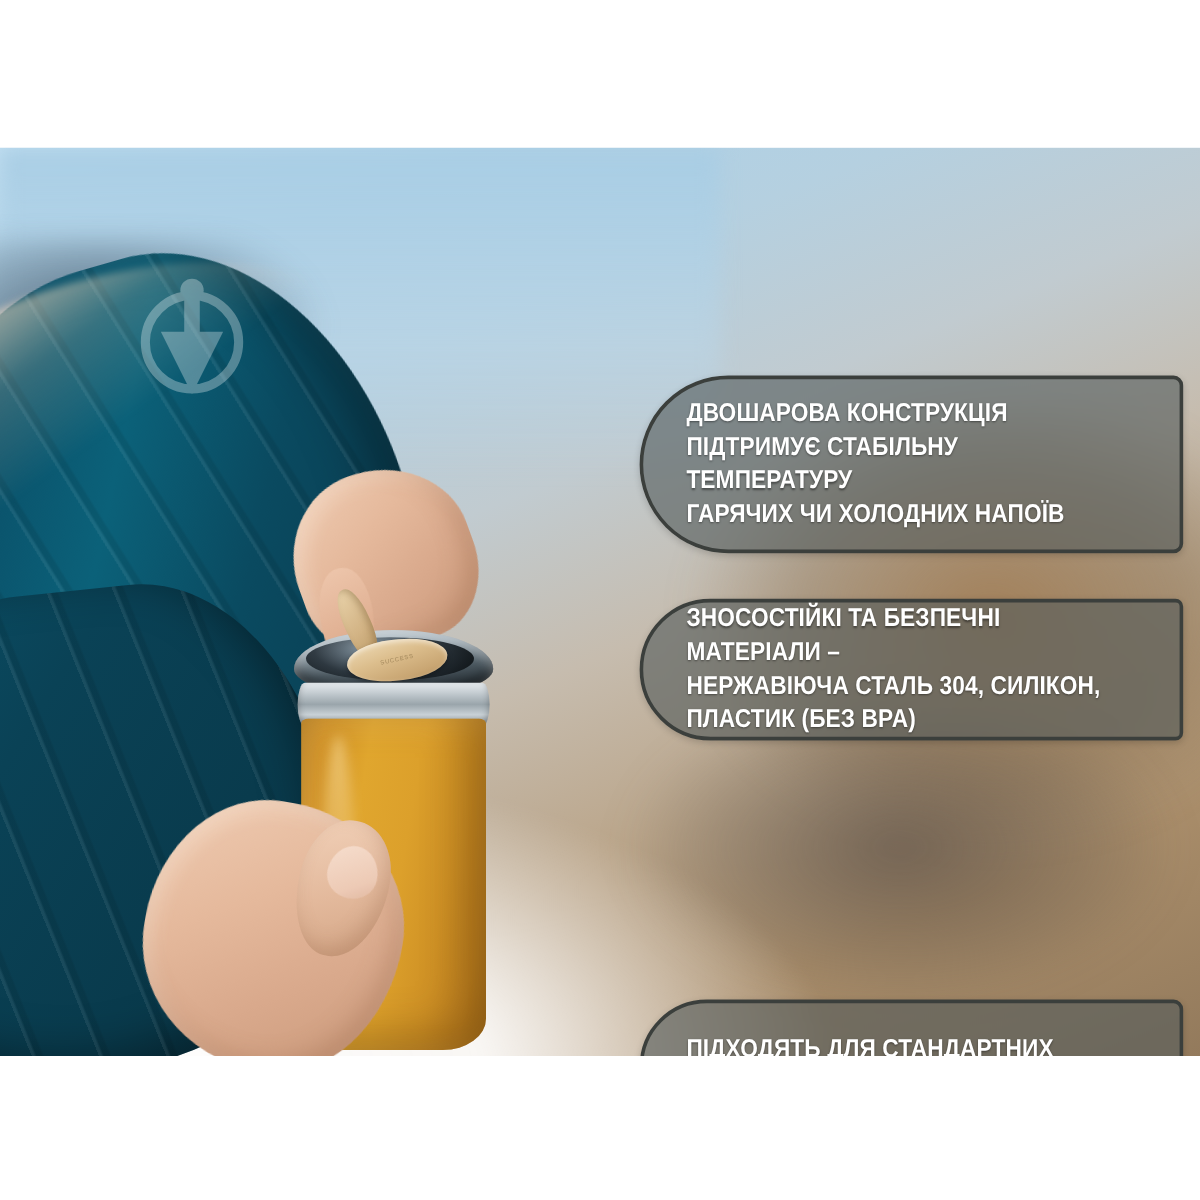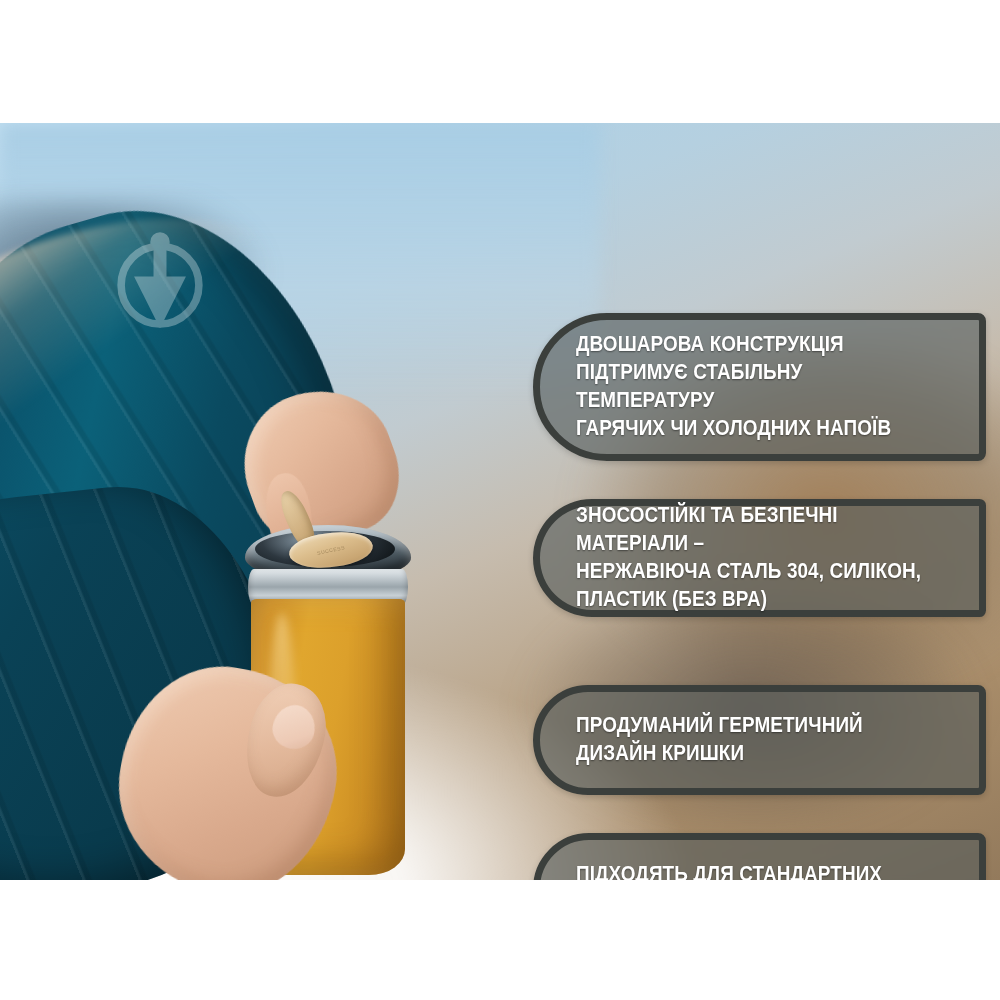--- a/index.html
+++ b/index.html
@@ -183,21 +183,21 @@
     background:linear-gradient(180deg,rgba(255,232,176,.5) 0%,rgba(255,226,160,.12) 70%,rgba(255,255,255,0) 100%);
     filter:blur(5px);
   }
 
   
   .callouts{position:absolute;left:0;top:0;right:0;bottom:0;}
   .pill{
     position:absolute;
     display:flex;align-items:center;
     box-sizing:border-box;
-    border:7px solid #701a75;
+    border:3px solid #701a75;
     background:rgba(84,92,92,.62);
     backdrop-filter:blur(2px);
     box-shadow:0 2px 6px rgba(0,0,0,.18);
   }
   .pill-text{
     color:#ffffff;
     font-weight:700;
     font-size:21.5px;
     line-height:1.30;
     letter-spacing:.1px;
@@ -274,24 +274,20 @@
       <div class="pill" id="pill-0" style="border-color: rgb(59, 63, 60);">
         <span class="pill-text" style="color: rgb(255, 255, 255);">ДВОШАРОВА КОНСТРУКЦІЯ
 ПІДТРИМУЄ СТАБІЛЬНУ ТЕМПЕРАТУРУ
 ГАРЯЧИХ ЧИ ХОЛОДНИХ НАПОЇВ</span>
       </div>
       <div class="pill" id="pill-1" style="border-color: rgb(59, 63, 60);">
         <span class="pill-text" style="color: rgb(255, 255, 255);">ЗНОСОСТІЙКІ ТА БЕЗПЕЧНІ МАТЕРІАЛИ –
 НЕРЖАВІЮЧА СТАЛЬ 304, СИЛІКОН,
 ПЛАСТИК (БЕЗ BPA)</span>
       </div>
-      <div class="pill" id="pill-2" style="border-color: rgb(59, 63, 60);">
-        <span class="pill-text" style="color: rgb(255, 255, 255);">ПРОДУМАНИЙ ГЕРМЕТИЧНИЙ
-ДИЗАЙН КРИШКИ</span>
-      </div>
       <div class="pill" id="pill-3" style="border-color: rgb(59, 63, 60);">
         <span class="pill-text" style="color: rgb(255, 255, 255);">ПІДХОДЯТЬ ДЛЯ СТАНДАРТНИХ
 ПІДСКЛЯННИКІВ В АВТОМОБІЛІ</span>
       </div>
     </div>
 
     <div class="watermark wm-1">
       <svg viewBox="0 0 100 100" width="108" height="108" aria-hidden="true">
         <circle cx="50" cy="52" r="36" fill="none" stroke="#ffffff" stroke-width="7"></circle>
         <circle cx="50" cy="12" r="9" fill="#ffffff"></circle>

